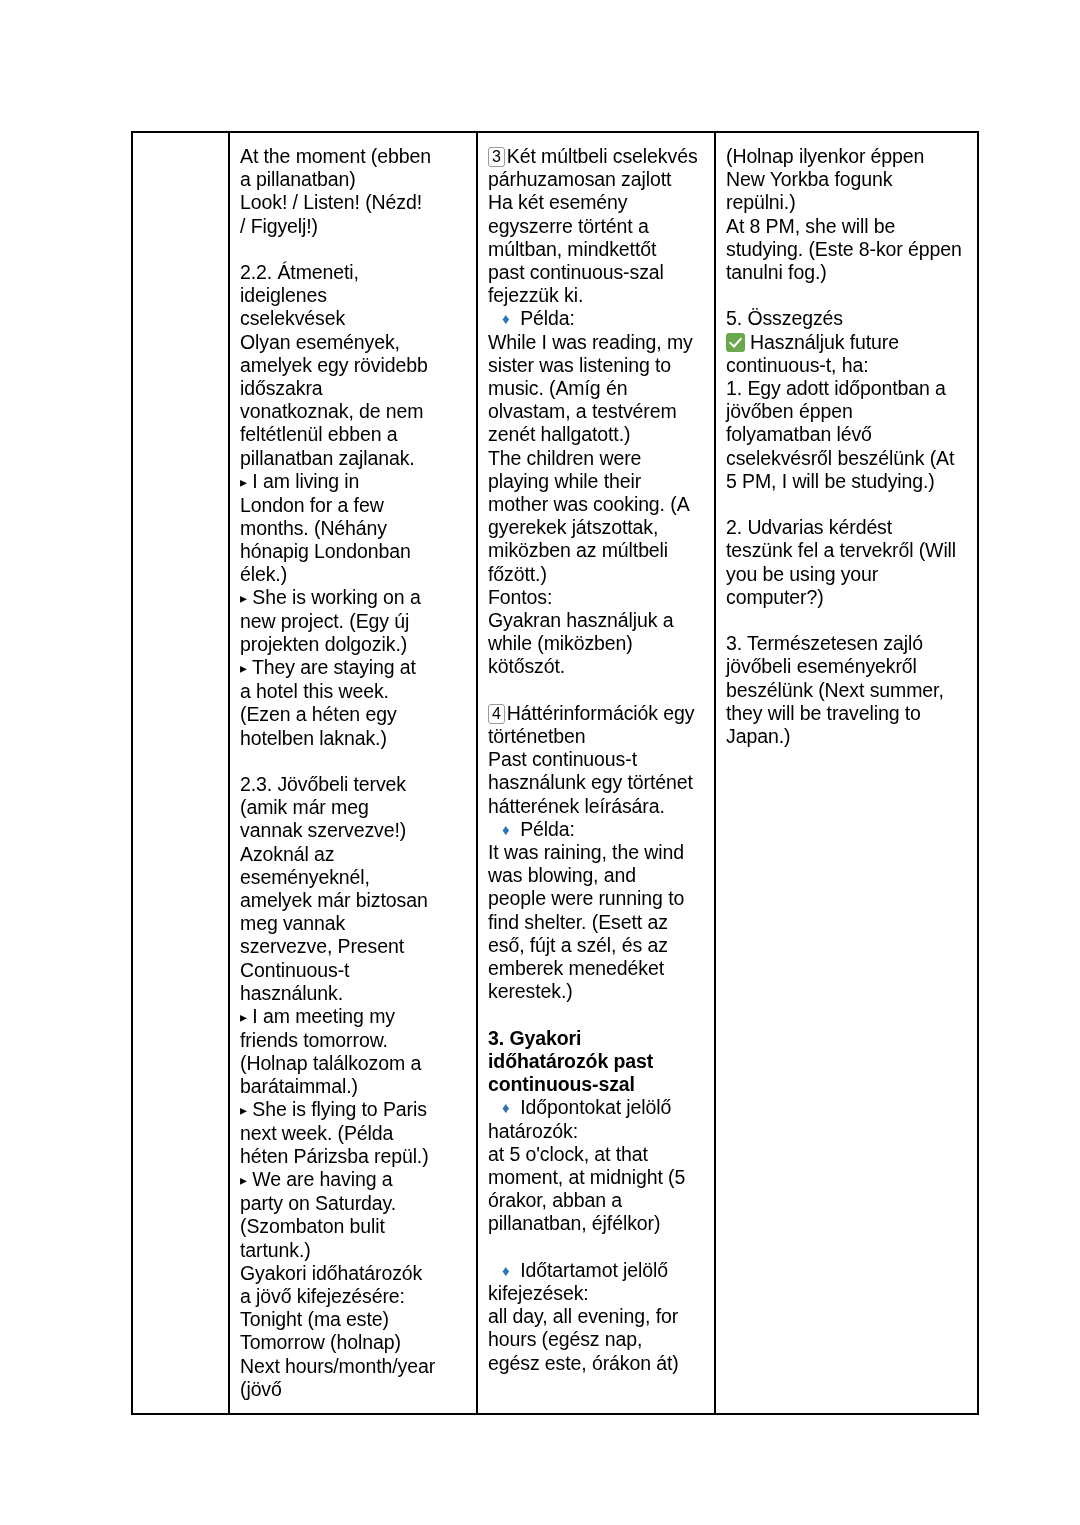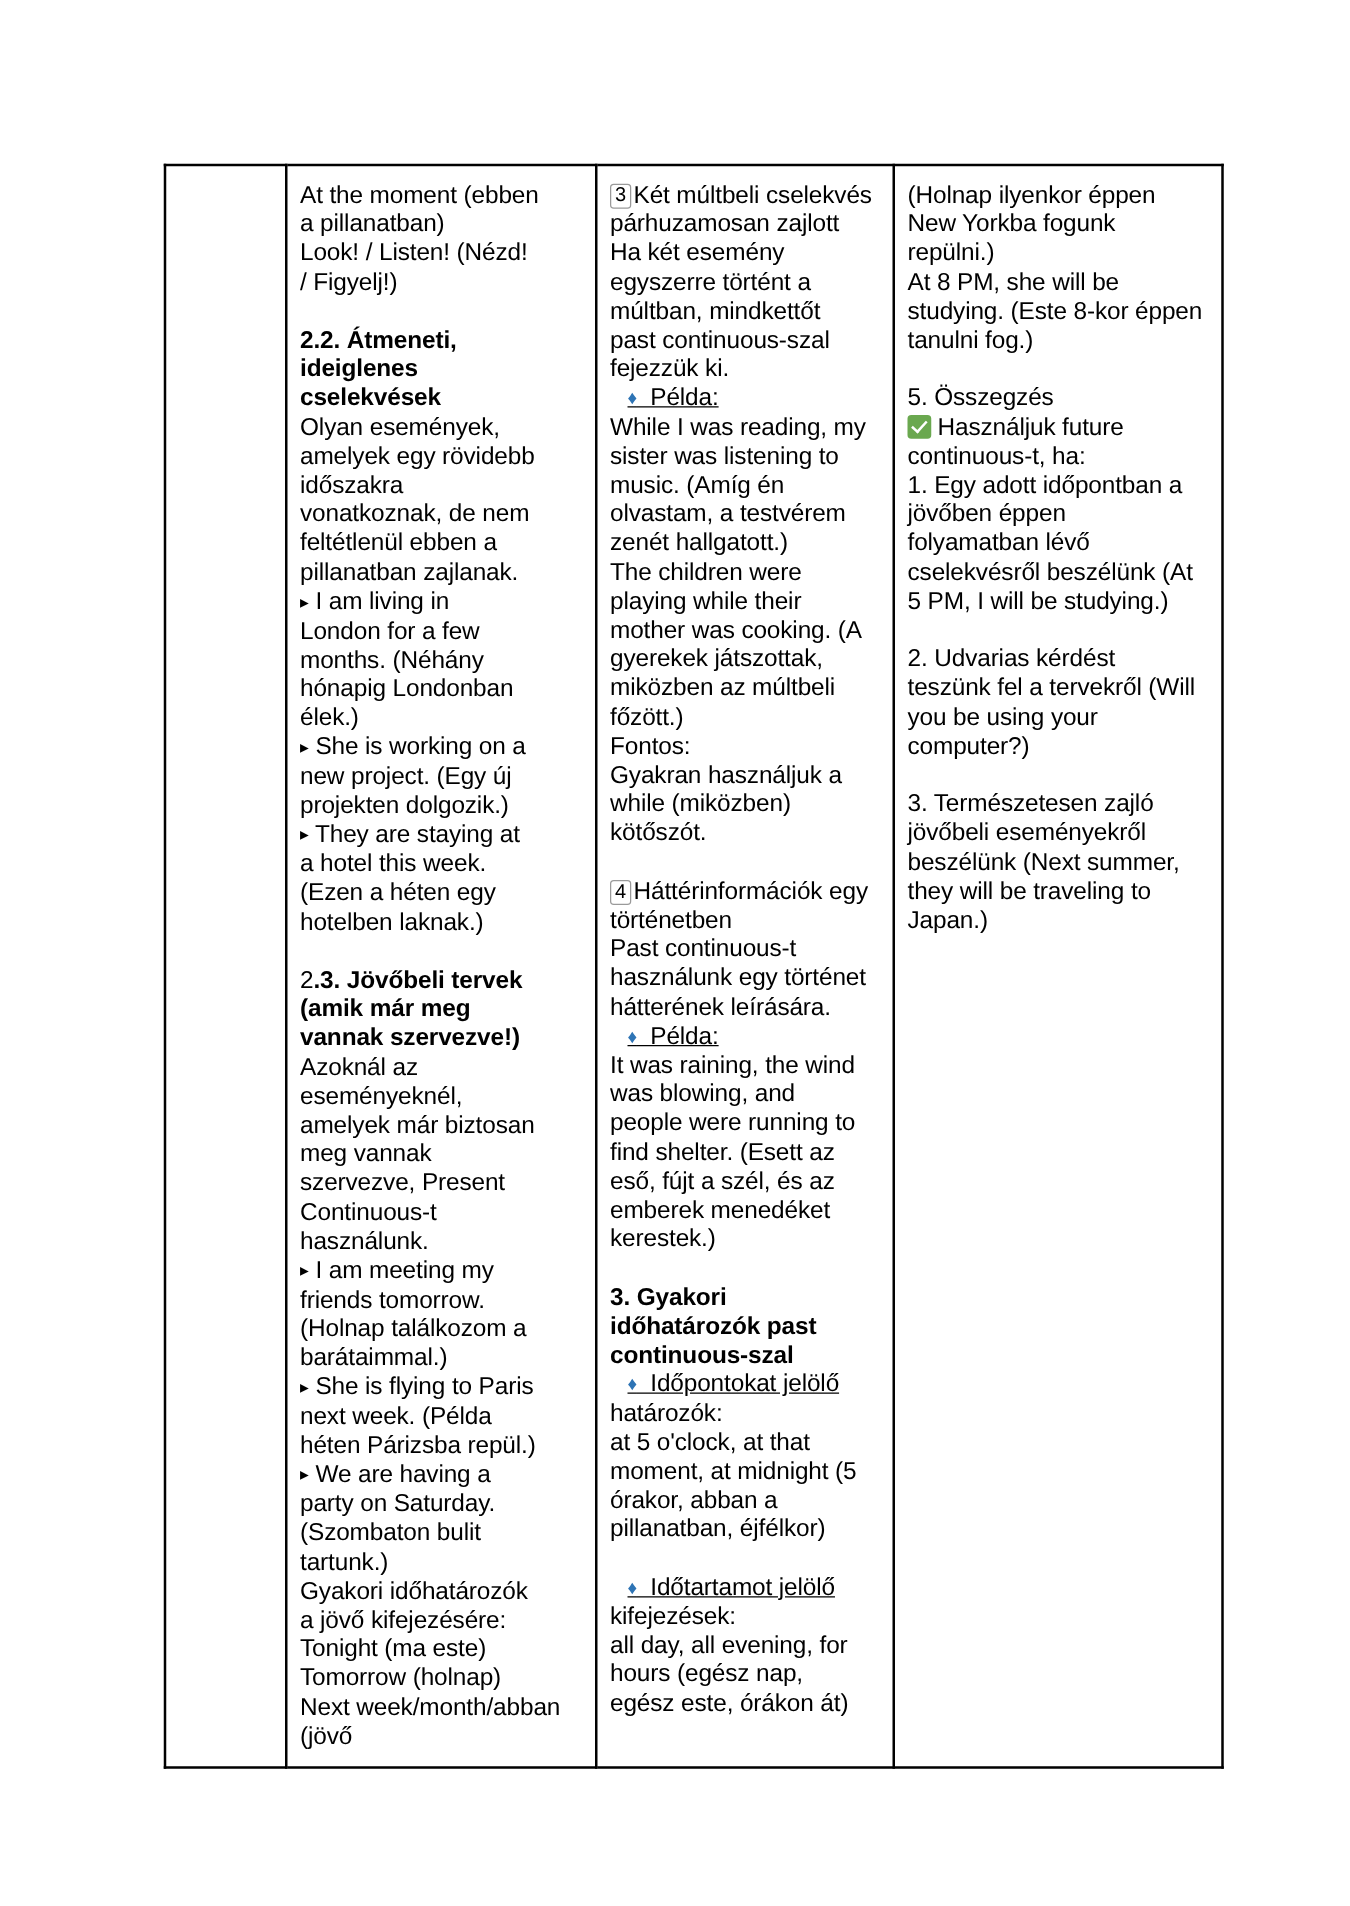--- a/index.html
+++ b/index.html
@@ -40,38 +40,37 @@
 
   .cell-inner {
     padding: 12px 9px 12px 10px;
     font-size: 19.5px;
     line-height: 23.2px;
     letter-spacing: -0.1px;
   }
   .cell-empty { height: 1257px; }
 
   .ln { display: block; white-space: pre-wrap; word-wrap: break-word; }
-  .b  { font-weight: bold; }
+  .b  { font-weight: normal; }
   .bu { font-weight: bold; }
   .blank { display: block; height: 23.2px; }
 
   
   .tri-line { display: block; white-space: pre-wrap; }
   .tri {
     font-size: 14px;
     vertical-align: 1.5px;
     letter-spacing: 0;
   }
 
   
   .dia-line {
     display: block;
     white-space: pre-wrap;
     padding-left: 14px;
-    text-decoration: underline;
   }
   .dia {
     color: #2e74b5;
     font-size: 15px;
     vertical-align: 1px;
   }
 
   
   .keycap {
     display: inline-block;
@@ -164,21 +163,21 @@
               <span class="ln">next week. (Példa</span>
               <span class="ln">héten Párizsba repül.)</span>
               <span class="tri-line"><span class="tri">▸</span><span> We are having a</span></span>
               <span class="ln">party on Saturday.</span>
               <span class="ln">(Szombaton bulit</span>
               <span class="ln">tartunk.)</span>
               <span class="ln">Gyakori időhatározók</span>
               <span class="ln">a jövő kifejezésére:</span>
               <span class="ln">Tonight (ma este)</span>
               <span class="ln">Tomorrow (holnap)</span>
-              <span class="ln">Next week/month/abban</span>
+              <span class="ln">Next hours/month/year</span>
               <span class="ln">(jövő</span>
             </div>
       </td>
       <td class="col-two">
         <div class="cell-inner" id="col2-body">
               <span class="ln"><span class="keycap">3</span><span>Két múltbeli cselekvés</span></span>
               <span class="ln">párhuzamosan zajlott</span>
               <span class="ln">Ha két esemény</span>
               <span class="ln">egyszerre történt a</span>
               <span class="ln">múltban, mindkettőt</span>

